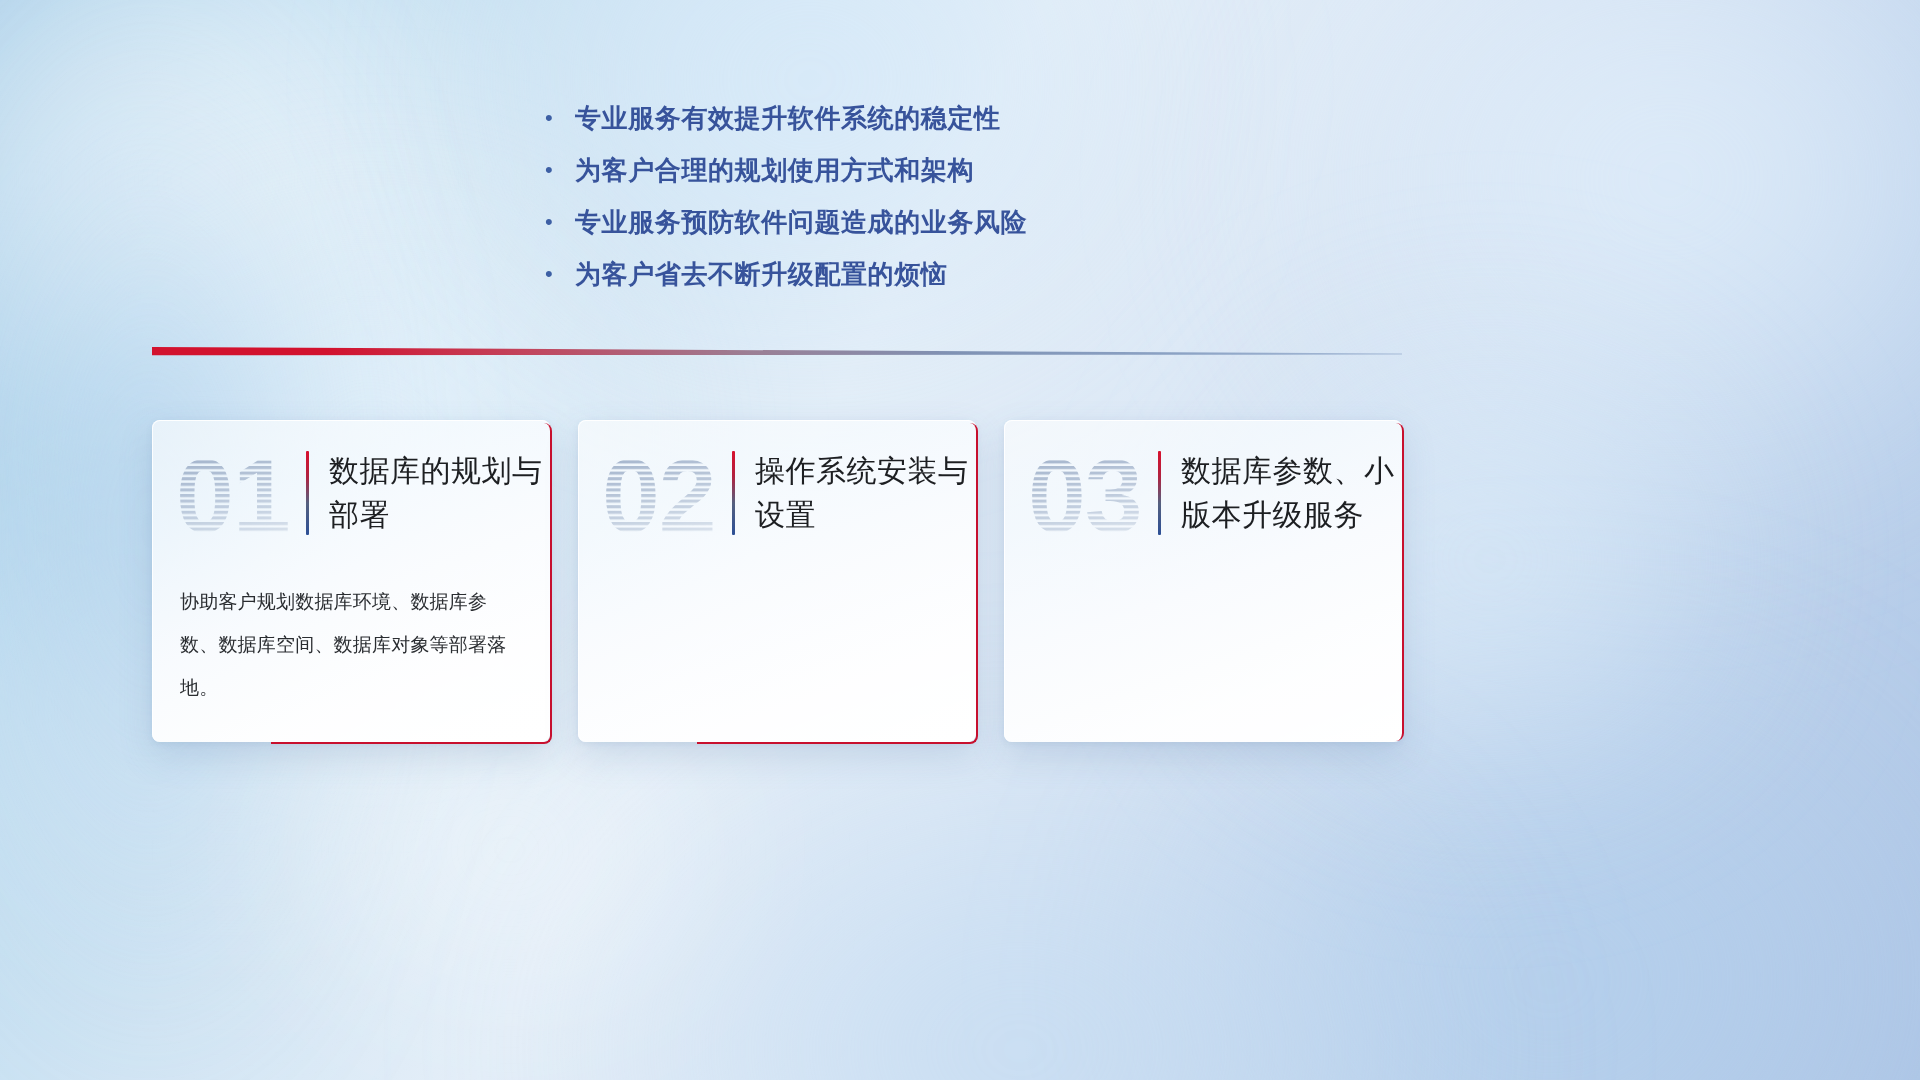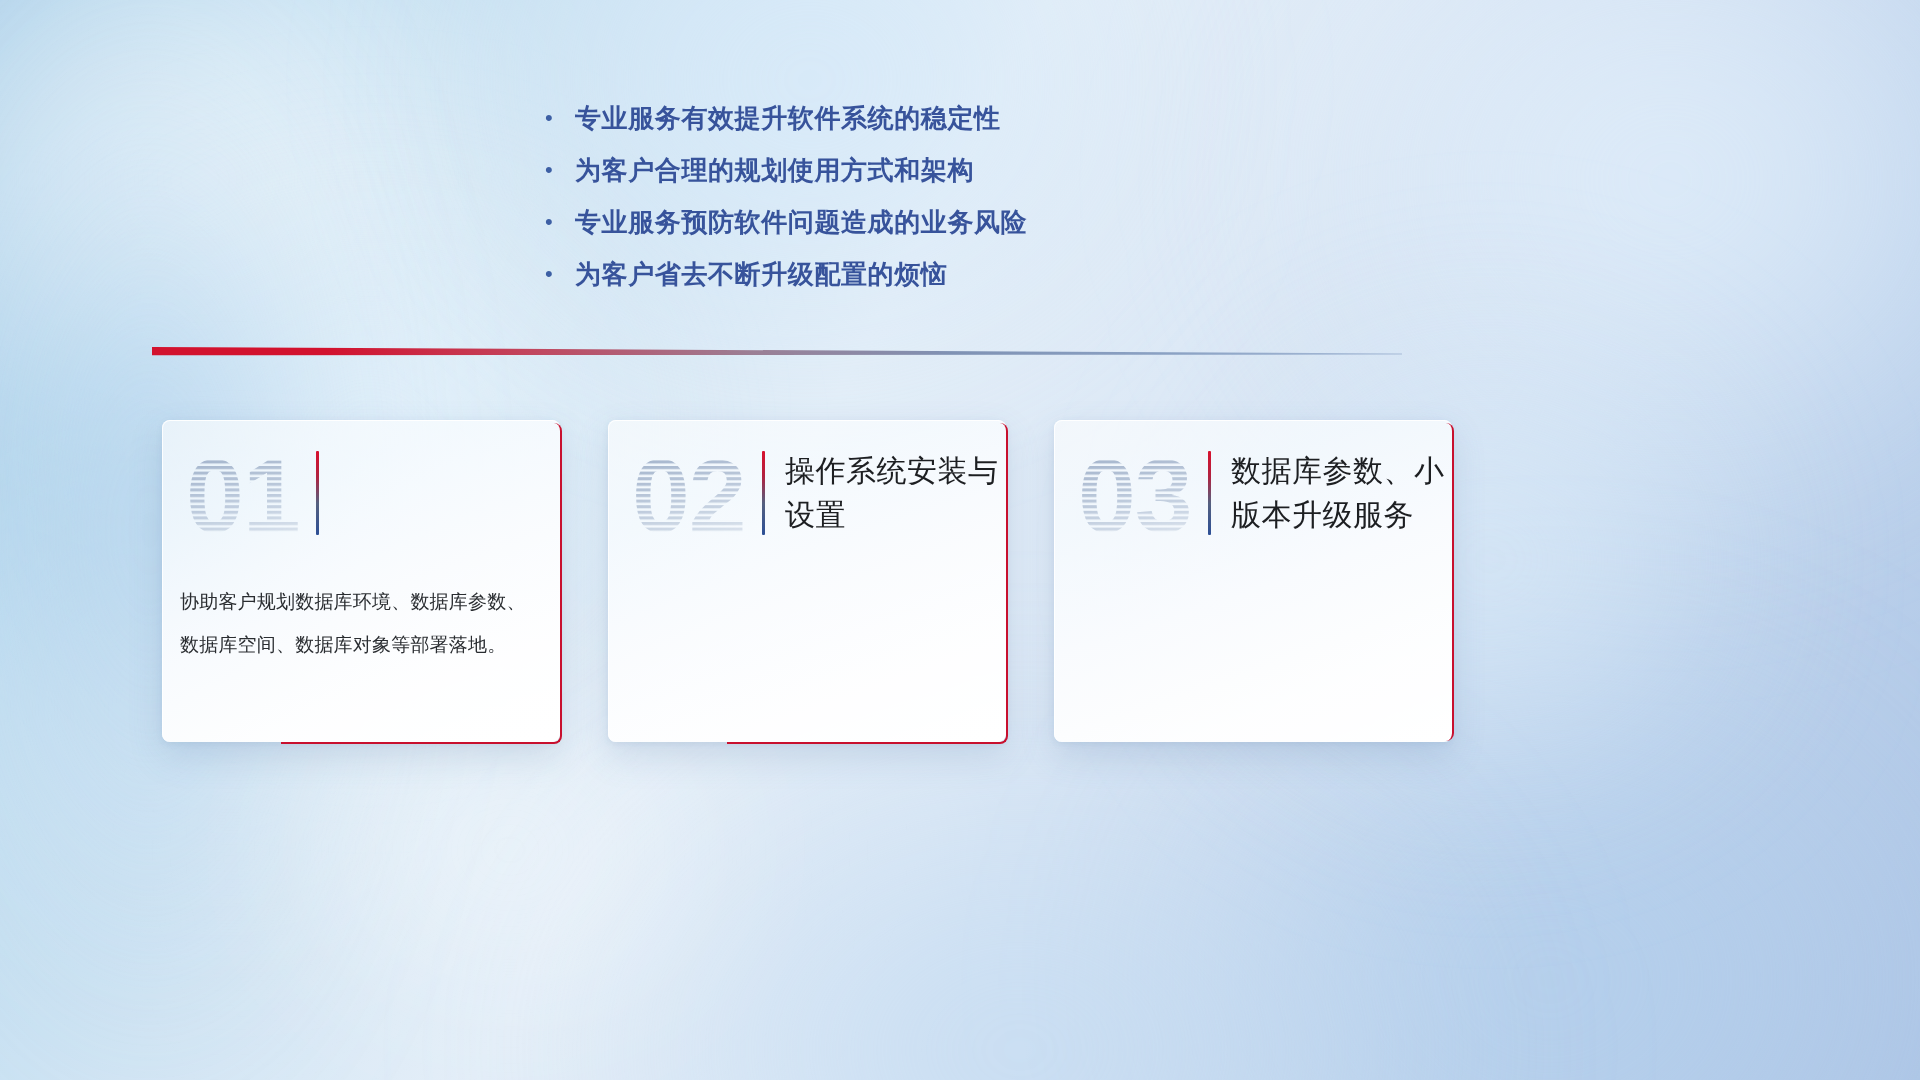--- a/index.html
+++ b/index.html
@@ -67,21 +67,21 @@
   
   .divider-wrap {
     position:absolute; left:152px; top:344px; width:1250px; height:20px;
   }
   .divider-wrap svg { display:block; width:100%; height:100%; }
 
   
   .cards {
     position:absolute; left:152px; top:420px;
     width:1300px; height:326px;
-    display:flex; gap:48px;justify-content:flex-end;
+    display:flex; gap:28px;
   }
   .card {
     position:relative;
     width:398px; height:322px;
     border-radius:8px;
     background:
       linear-gradient(160deg,
         rgba(255,255,255,0.62) 0%,
         rgba(248,252,255,0.80) 24%,
         rgba(252,253,255,0.92) 52%,
@@ -126,21 +126,21 @@
     margin-right:20px;
     background:linear-gradient(to bottom, #d8112e 0%, #b2213f 30%, #55607f 62%, #2c4f96 100%);
     border-radius:1px;
   }
   .card-title {
     font-size:30px; line-height:44px; font-weight:500;
     color:#1d1f22; letter-spacing:0.5px;
     max-width:214px;
   }
   .card-body {
-    padding:14px 34px 0 18px;
+    padding:14px 34px 0 28px;
     font-size:19px; line-height:43px;
     color:#2a2d31; letter-spacing:0.2px;
   }
 </style>
 </head>
 <body>
 
 <div class="bg-root">
   <div class="bg-base"></div>
   <div class="glow g1"></div>
@@ -211,20 +211,21 @@
             <mask id="numMask1">
               <rect width="126" height="112" fill="url(#numFade1)"></rect>
             </mask>
           </defs>
           <g mask="url(#numMask1)">
             <text x="2" y="94" font-family="'Liberation Sans',sans-serif" font-size="104" font-weight="700" fill="url(#stripes1)" letter-spacing="-1">01</text>
           </g>
         </svg>
       </div>
       <div class="card-bar"></div>
+      <div class="card-title">数据库的规划与部署</div>
     </div>
     <div class="card-body">协助客户规划数据库环境、数据库参数、数据库空间、数据库对象等部署落地。</div>
   </div>
 
   <div class="card">
     <div class="card-accent"></div>
     <div class="card-head">
       <div class="card-num">
         <svg width="126" height="112" viewBox="0 0 126 112">
           <defs>

